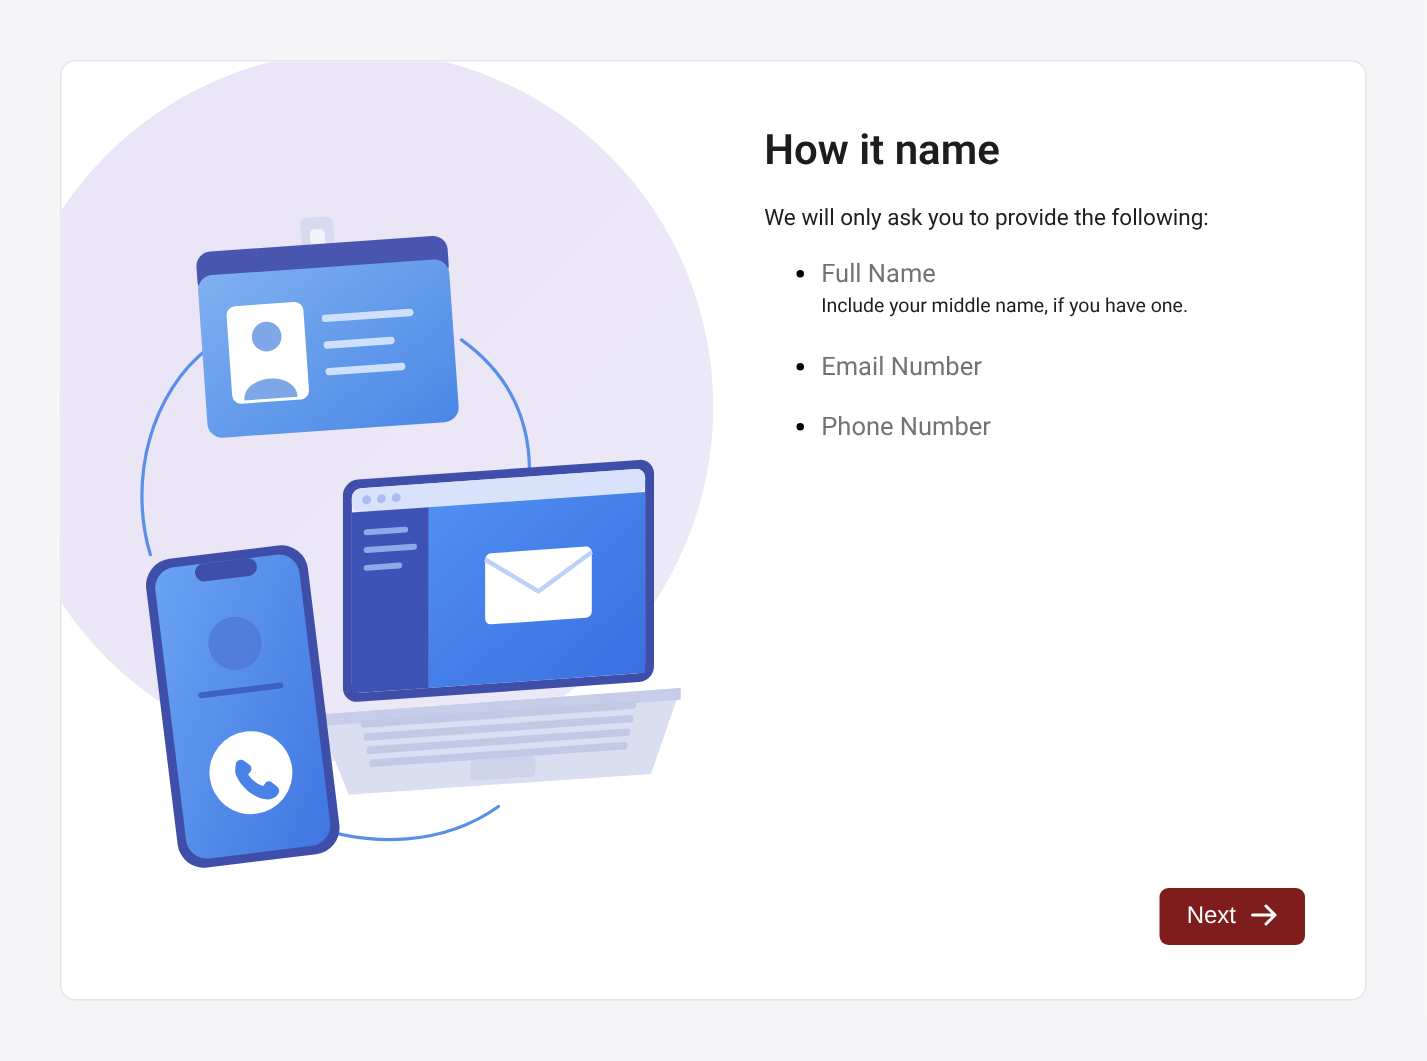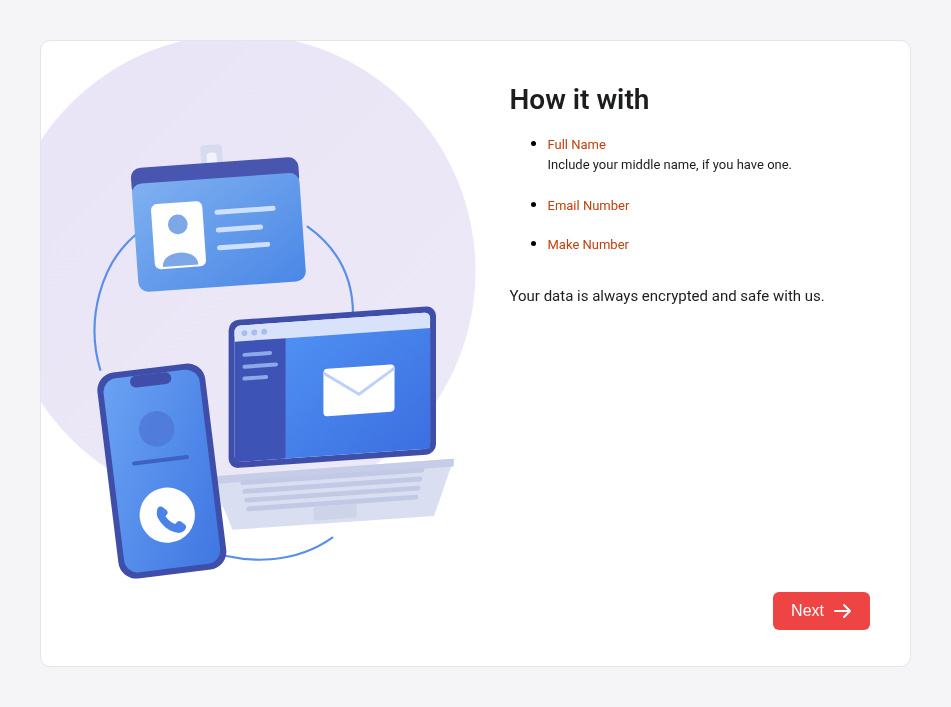--- a/index.html
+++ b/index.html
@@ -46,48 +46,48 @@
     }
     .intro { margin-bottom: 16px; }
     ul.items {
       list-style: disc;
       padding-left: 38px;
       margin-bottom: 18px;
     }
     ul.items li { margin-bottom: 20px; }
     ul.items li:last-child { margin-bottom: 14px; }
     .link-label {
-      color: #c2410c;
-      font-size: 13px;
+      color: #737373;
+      font-size: 17px;
       display: inline;
       margin-top: 28px;
     }
     .desc {
       font-size: 13px;
       color: #1b1d1f;
       line-height: 1.5;
       margin-top: 2px;
     }
     .note { margin-bottom: 16px; }
     .safe {}
     .footer {
       margin-top: auto;
       display: flex;
       justify-content: flex-end;
     }
     .next-btn {
-      background: #ef4444;
+      background: #7f1d1d;
       color: #fff;
       border: none;
       border-radius: 6px;
       font-size: 16px;
       font-weight: 500;
       padding: 10px 18px;
       display: inline-flex;
-      align-items: center;
+      align-items: flex-start;
       gap: 10px;
       cursor: pointer;
     }
     .next-btn svg { display: block; }
     
     .illus {
       position: absolute;
       inset: 0;
     }
   </style>
@@ -206,36 +206,36 @@
         <circle cx="55" cy="62" r="18" fill="#4f79d8" opacity="0.85"></circle>
         <rect x="26" y="92" width="58" height="4" rx="2" fill="#3c62c4"></rect>
 
         <circle cx="55" cy="150" r="28" fill="#ffffff"></circle>
         <path d="M 46 142 c 2 -2 4 -2 6 0 l 3 3 c 1 1 1 3 0 4 l -2 2 c 2 4 5 7 9 9 l 2 -2 c 1 -1 3 -1 4 0 l 3 3 c 2 2 2 4 0 6 c -2 2 -5 3 -8 2 c -8 -2 -15 -9 -18 -18 c -1 -3 0 -6 1 -9 z" fill="#4a82e8"></path>
       </g>
     </svg>
   </div>
 
   <div class="right">
-    <h1>How it with</h1>
+    <h1>How it name</h1>
+    <p class="intro">We will only ask you to provide the following:</p>
 
     <ul class="items">
       <li>
         <span class="link-label">Full Name</span>
         <div class="desc">Include your middle name, if you have one.</div>
       </li>
       <li>
         <span class="link-label">Email Number</span>
       </li>
       <li>
-        <span class="link-label">Make Number</span>
+        <span class="link-label">Phone Number</span>
       </li>
     </ul>
 
-    <p class="safe">Your data is always encrypted and safe with us.</p>
 
     <div class="footer">
       <button class="next-btn">
         <span>Next</span>
         <svg width="18" height="16" viewBox="0 0 18 16" fill="none">
           <path d="M1 8 H16 M10 2 L16 8 L10 14" stroke="#ffffff" stroke-width="2" stroke-linecap="round" stroke-linejoin="round"></path>
         </svg>
       </button>
     </div>
   </div>

